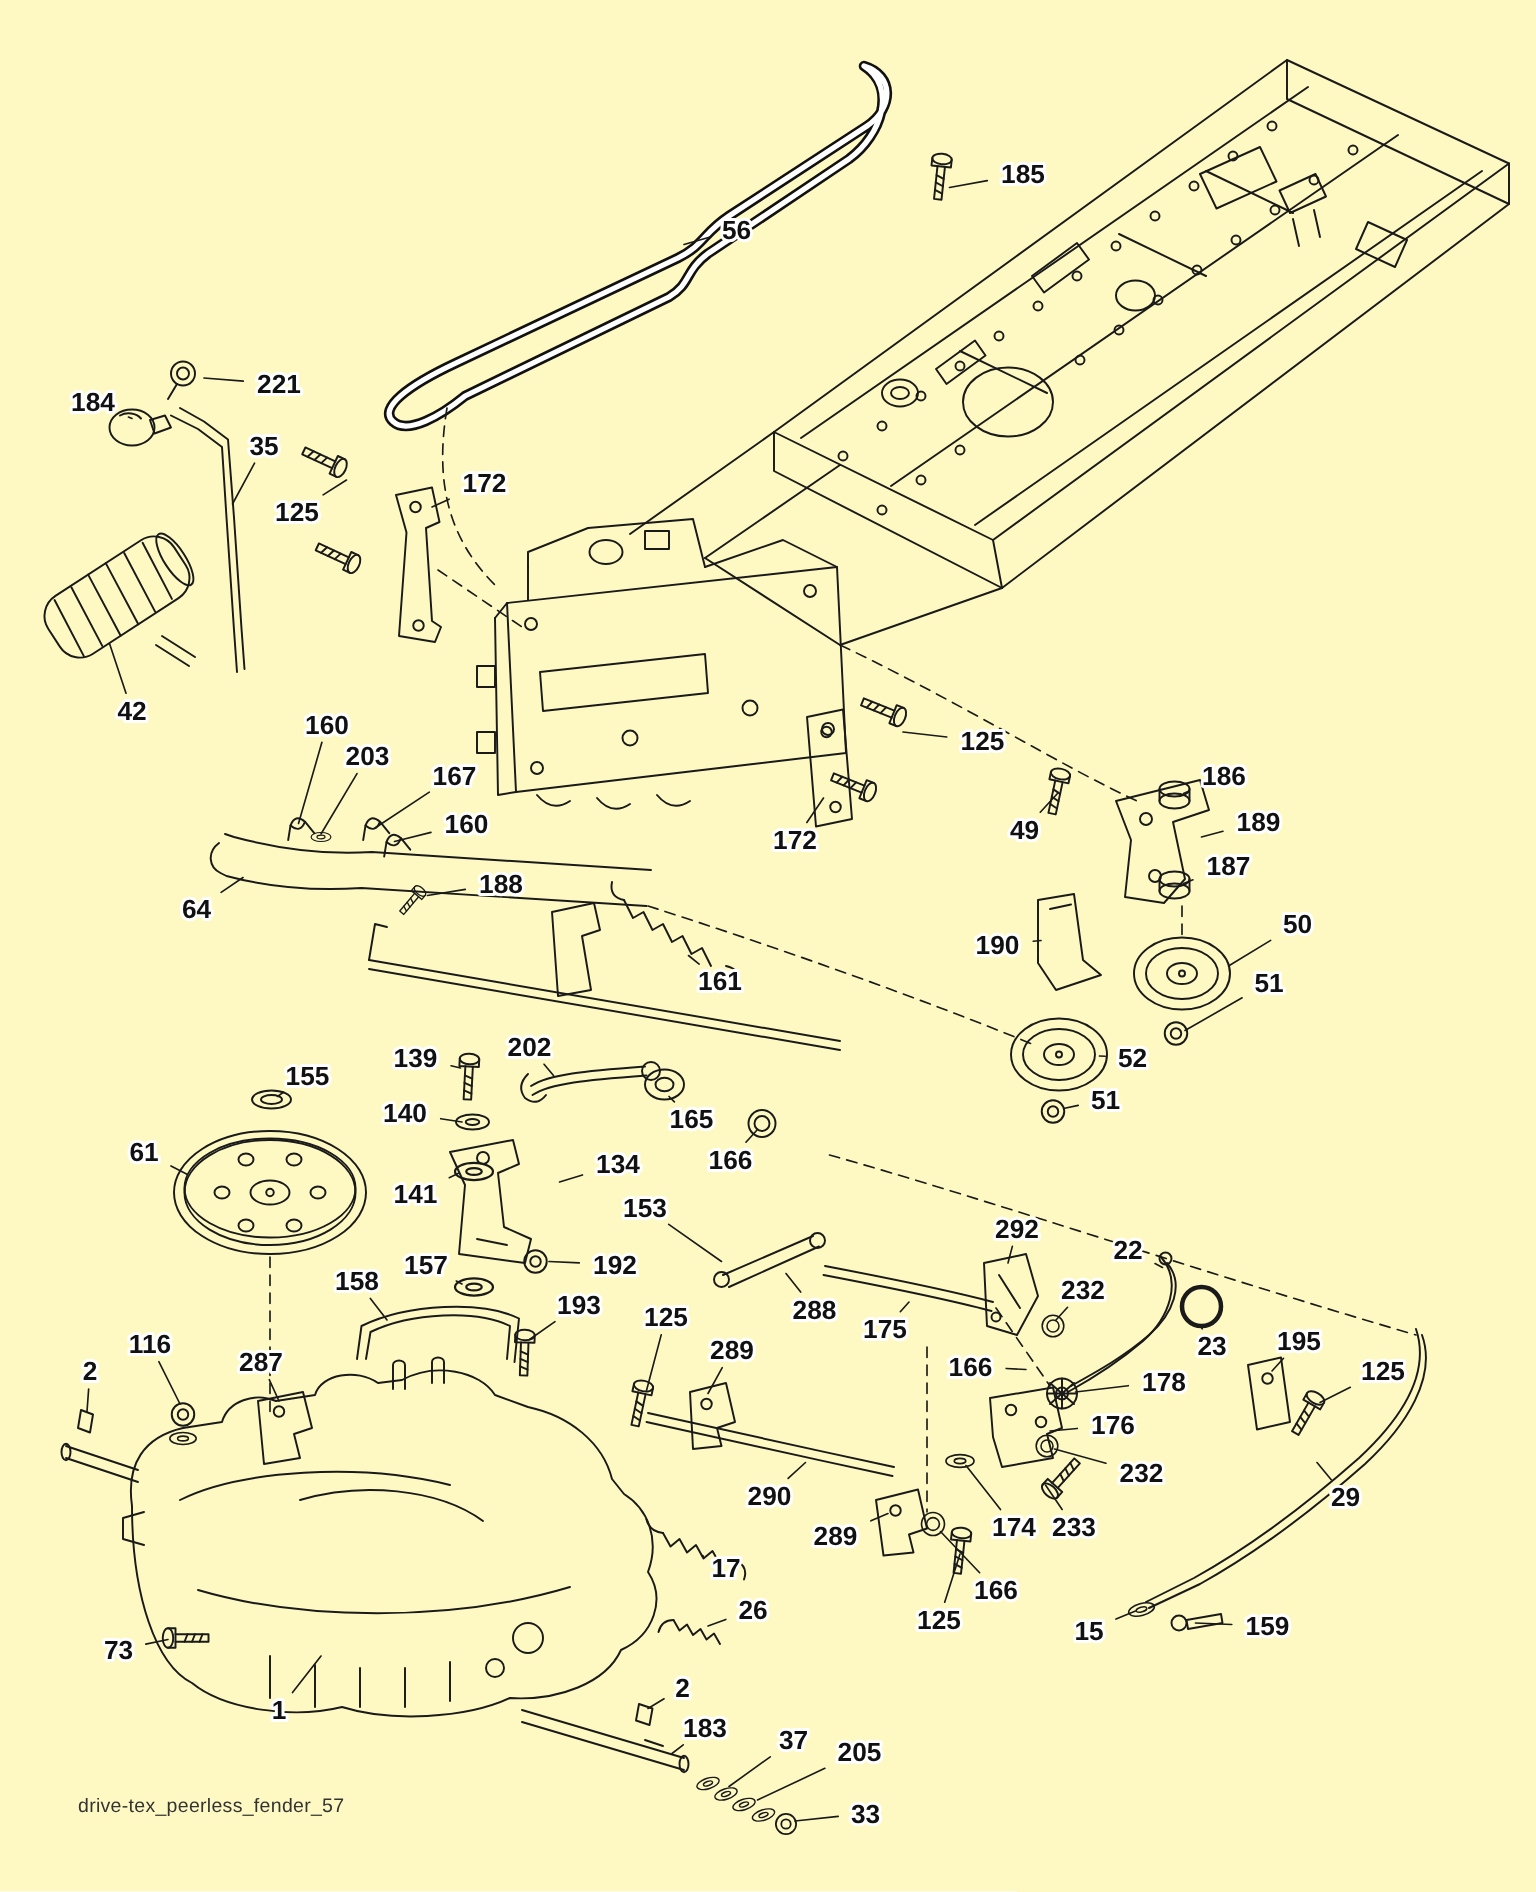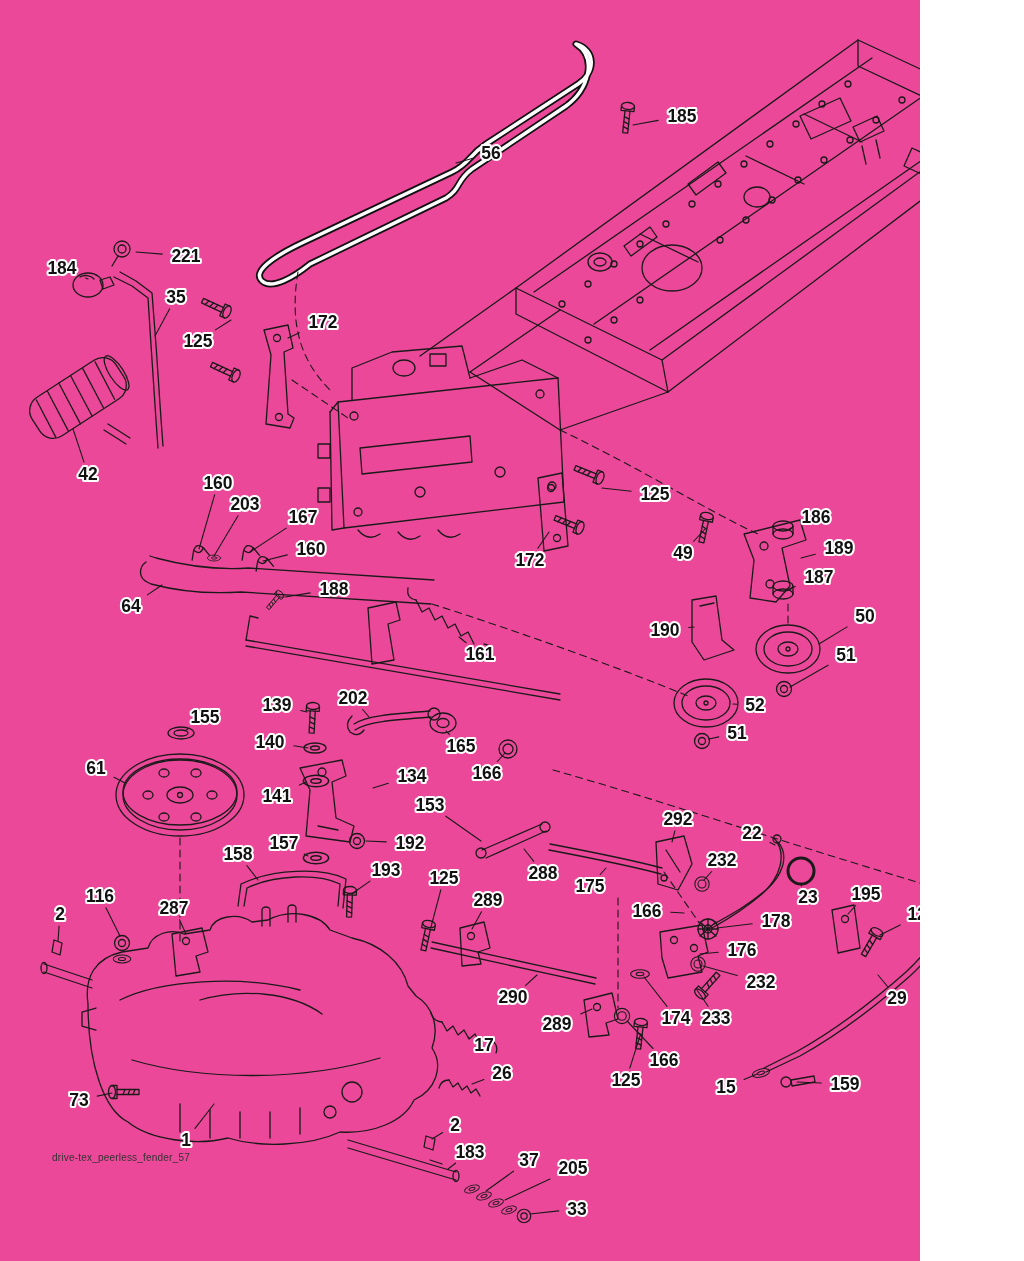--- a/index.html
+++ b/index.html
@@ -1,26 +1,26 @@
 <!DOCTYPE html>
 <html><head>
 <meta charset="utf-8">
 <style>
   html,body{margin:0;padding:0;background:#ffffff;}
-  .canvas{position:relative;width:920px;height:1261px;background:#ec4899;overflow:hidden;
+  .canvas{position:relative;width:1024px;height:1261px;background:#fef9c3;overflow:hidden;
           font-family:"Liberation Sans",sans-serif;}
   svg{position:absolute;left:0;top:0;}
   #part-labels text{
     font-family:"Liberation Sans",sans-serif;
     font-weight:bold;font-size:17.5px;fill:#111;
     text-anchor:middle;dominant-baseline:central;
     paint-order:stroke;stroke:#ffffff;stroke-width:4px;stroke-linejoin:round;
   }
   #leader-lines line{stroke:#1a1a1a;stroke-width:1.1;}
-  .caption{position:absolute;left:52px;top:1152px;font-size:10px;color:#333;letter-spacing:.2px;}
+  .caption{position:absolute;left:52px;top:1196px;font-size:13px;color:#333;letter-spacing:.2px;}
 </style>
 </head>
 <body>
 
 <div class="canvas">
   <svg id="art" width="1024" height="1261" viewBox="0 0 1024 1261">
     <defs>
       <g id="bolt">
         <ellipse cx="0" cy="0" rx="6.5" ry="3.5"></ellipse>
         <path d="M-6.5,0 L-6.5,5 L6.5,5 L6.5,0"></path>

